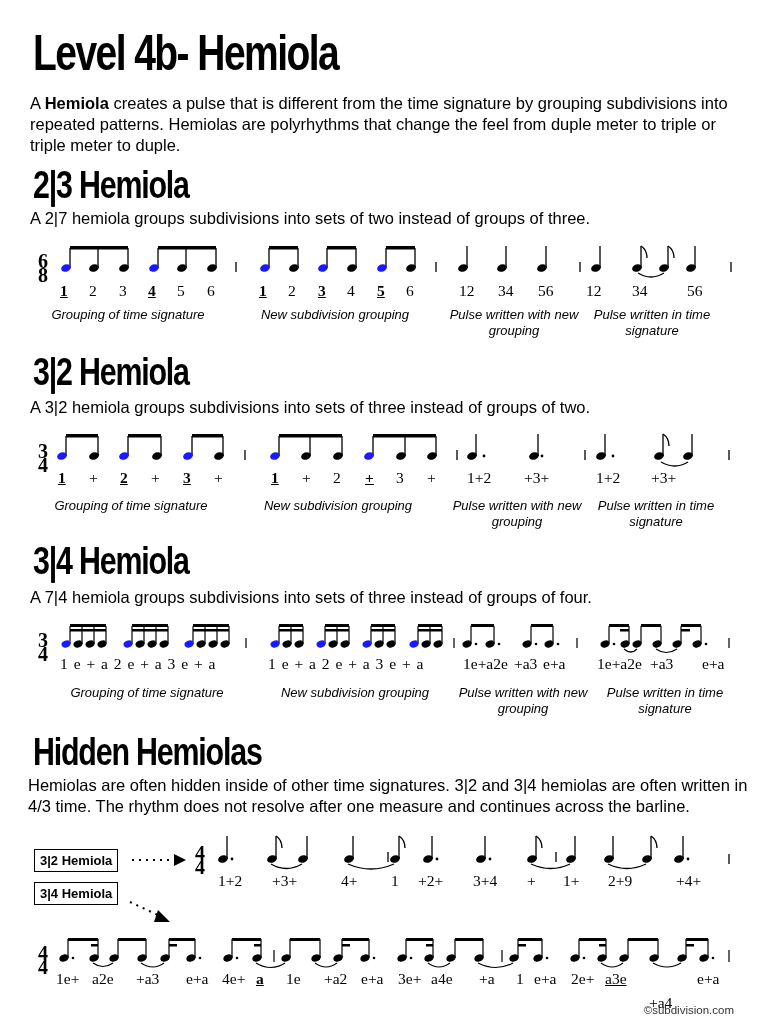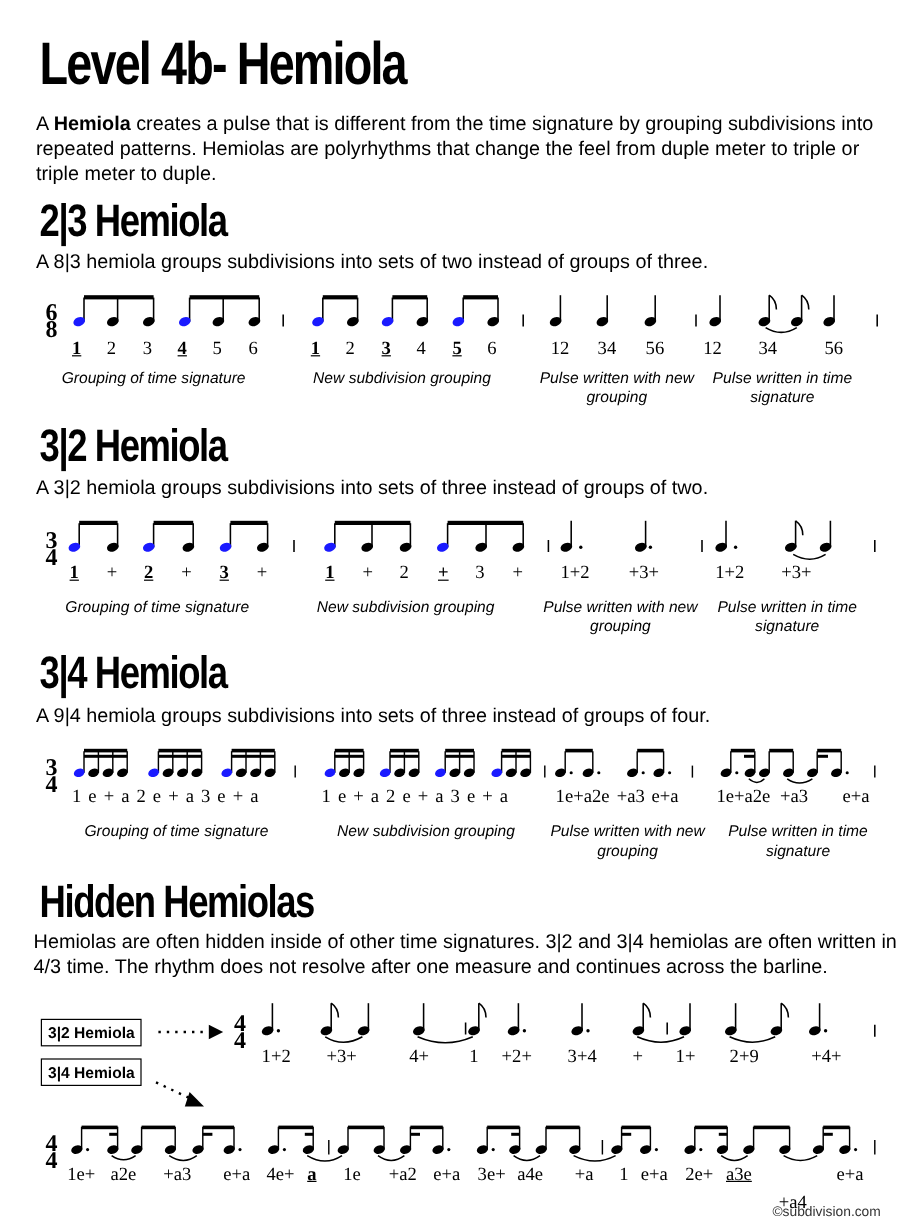--- a/index.html
+++ b/index.html
@@ -21,21 +21,21 @@
 </head>
 <body>
 
 <div class="abs title">Level 4b- Hemiola</div>
 
 <div class="abs para intro">
   <span>A </span><b>Hemiola</b><span> creates a pulse that is different from the time signature by grouping subdivisions into repeated patterns.  Hemiolas are polyrhythms that change the feel from duple meter to triple or triple meter to duple.</span>
 </div>
 
 <div class="abs h2" style="left:33px; top:166px;">2|3 Hemiola</div>
-<div class="abs sub" style="left:30px; top:209px;">A 8|3 hemiola groups subdivisions into sets of two instead of groups of three.</div>
+<div class="abs sub" style="left:30px; top:209px;">A 2|7 hemiola groups subdivisions into sets of two instead of groups of three.</div>
 
 <div class="timesig" style="left:35px; top:254px;">
   <div>6</div>
   <div>8</div>
 </div>
 
 <svg style="left:0; top:240px;" width="768" height="40">
   <g stroke="#000" stroke-width="1.3">
 
     <line x1="70" y1="8" x2="70" y2="28"></line>
@@ -208,21 +208,21 @@
   <span class="count" style="left:596px; top:469px;">1+2</span>
   <span class="count" style="left:651px; top:469px;">+3+</span>
 </div>
 
 <div class="cap" style="left:46px; top:498px;">Grouping of time signature</div>
 <div class="cap" style="left:253px; top:498px;">New subdivision grouping</div>
 <div class="cap" style="left:432px; top:498px;">Pulse written with new grouping</div>
 <div class="cap" style="left:576px; top:498px; width:160px;">Pulse written in time signature</div>
 
 <div class="abs h2" style="left:33px; top:542px;">3|4 Hemiola</div>
-<div class="abs sub" style="left:30px; top:588px;">A 9|4 hemiola groups subdivisions into sets of three instead of groups of four.</div>
+<div class="abs sub" style="left:30px; top:588px;">A 7|4 hemiola groups subdivisions into sets of three instead of groups of four.</div>
 
 <div class="timesig" style="left:35px; top:633px;">
   <div>3</div>
   <div>4</div>
 </div>
 
 <svg style="left:0; top:620px;" width="768" height="40">
   <g stroke="#000" stroke-width="1.2">
     <line x1="70" y1="6" x2="70" y2="24"></line>
       <line x1="82" y1="6" x2="82" y2="24"></line>

